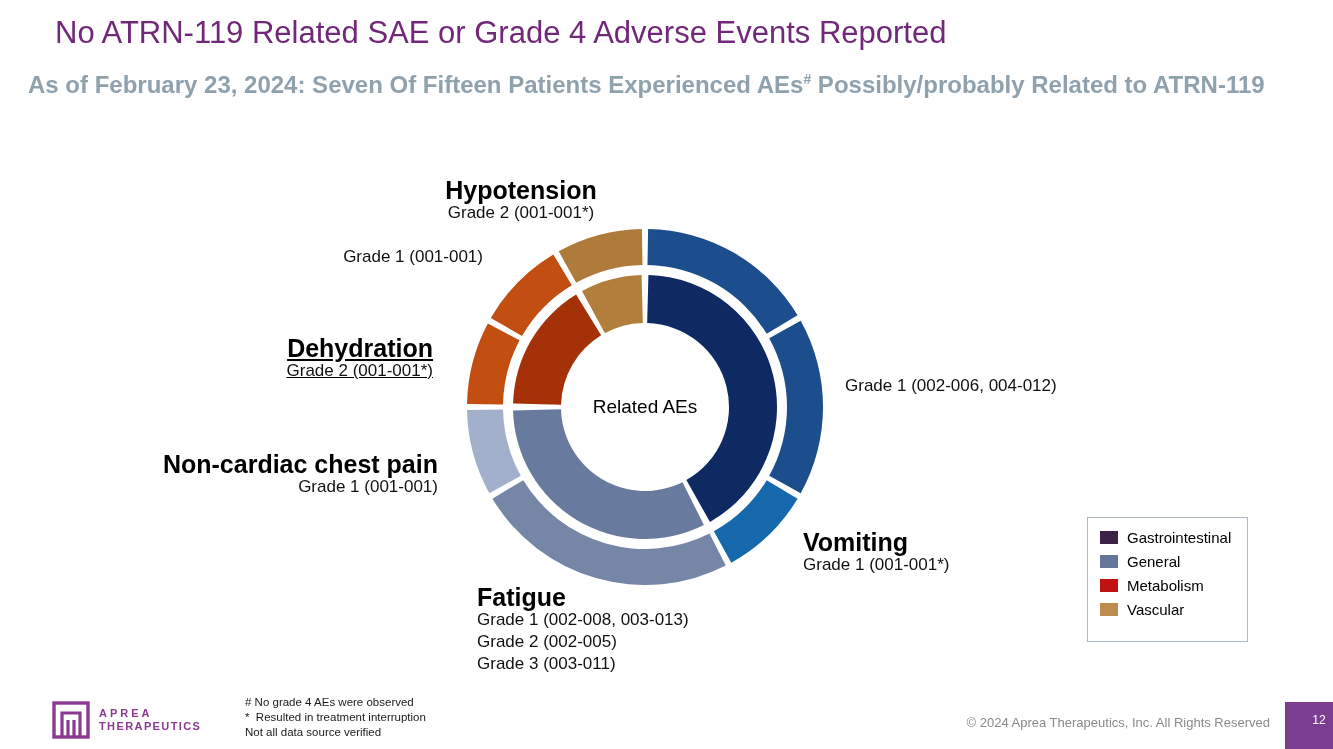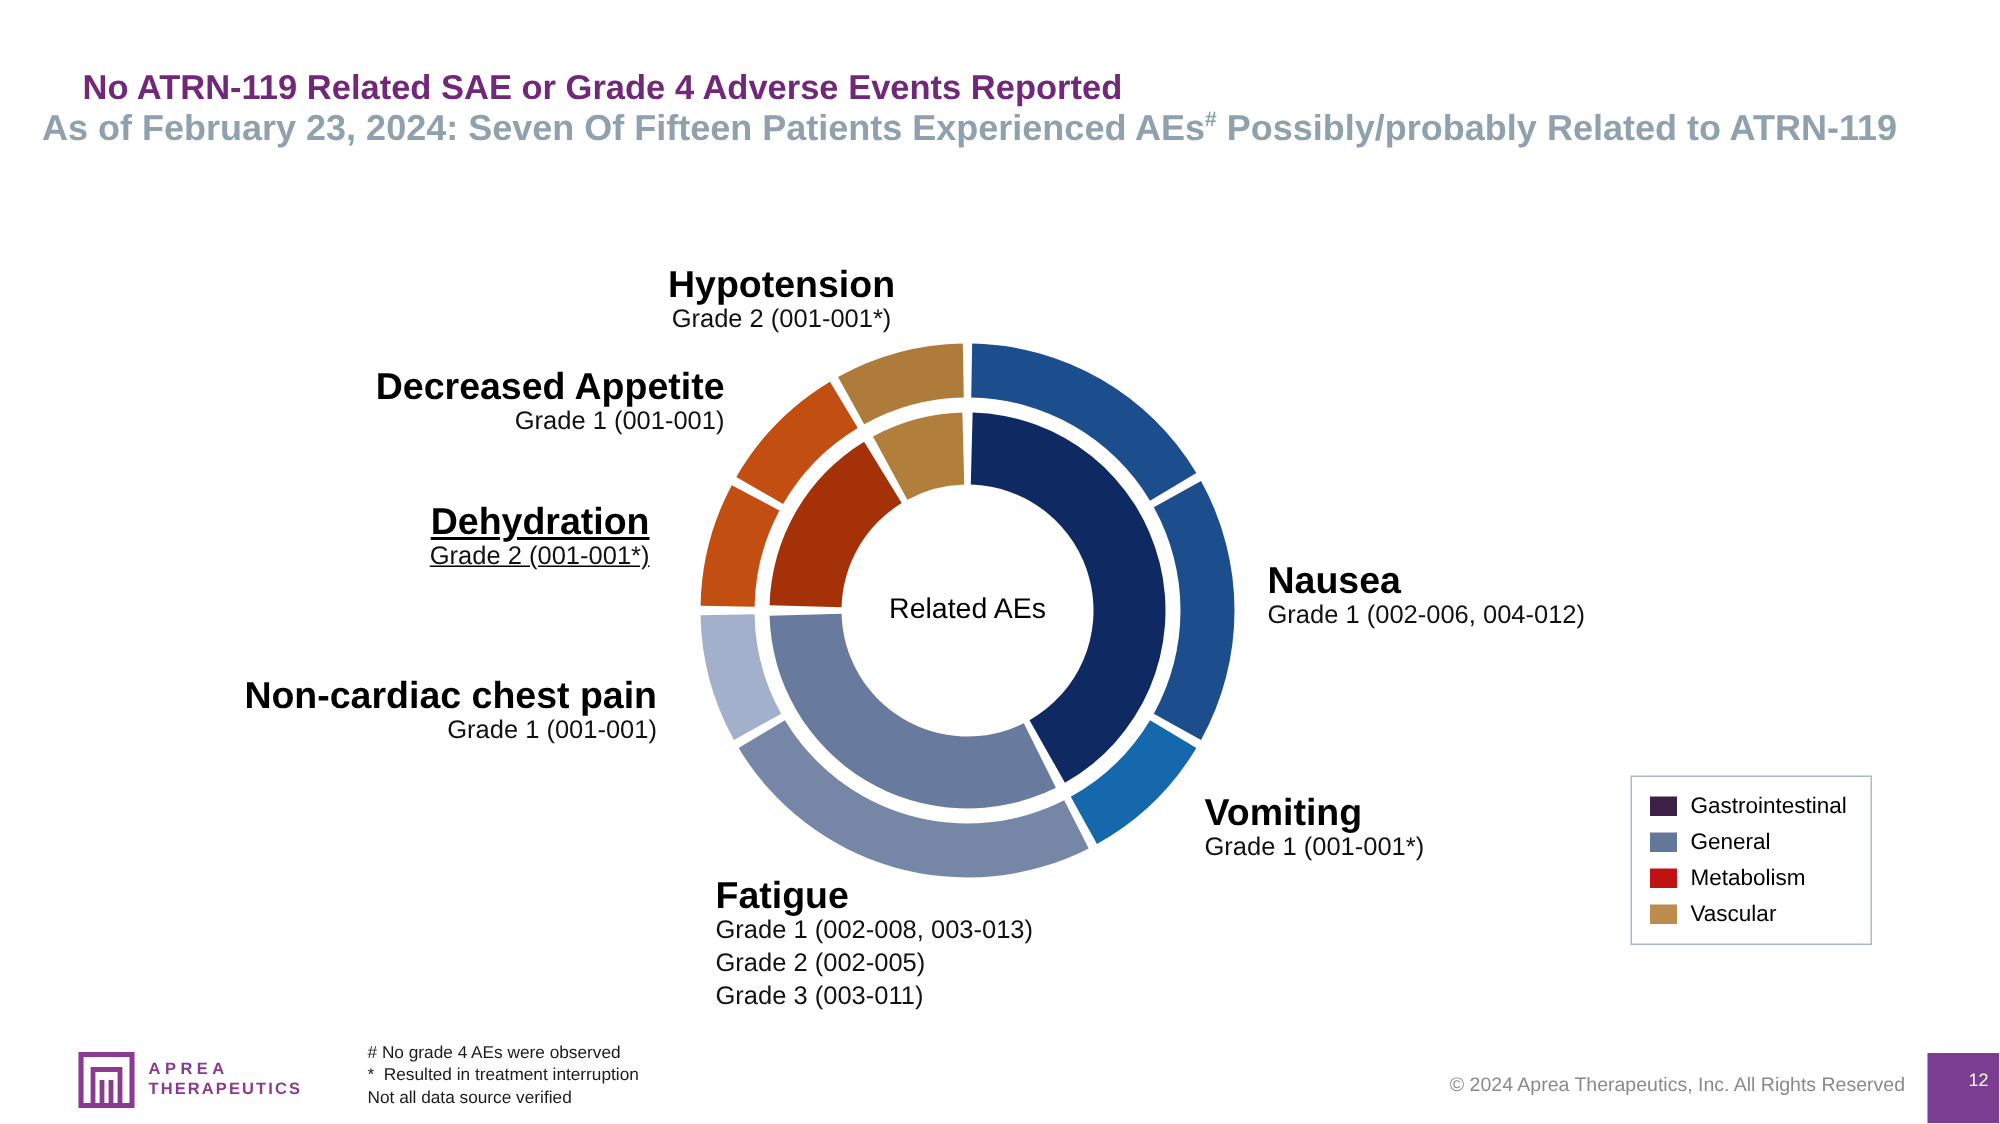--- a/index.html
+++ b/index.html
@@ -2,40 +2,40 @@
 <html style="--title-color: #712879; --subtitle-color: #8FA1AD; --accent: #8A3A90; --pagebox-color: #7B3D90; --copyright-color: #8A8A8A; --legend-border: #AEB9C8;"><head>
 <meta charset="utf-8">
 <style>
   html,body { margin:0; padding:0; background:#ffffff; }
   .slide {
     position:relative; width:1333px; height:749px; overflow:hidden;
     background:#ffffff; font-family:"Liberation Sans", sans-serif;
   }
   .title {
     position:absolute; left:55px; top:15px;
-    font-size:23px; font-weight:bold; color:var(--title-color,#712879);
-    letter-spacing:0; white-space:nowrap;margin-top:30px;
+    font-size:31px; font-weight:normal; color:var(--title-color,#712879);
+    letter-spacing:0; white-space:nowrap;
   }
   .subtitle {
     position:absolute; left:28px; top:71px;
     font-size:24px; font-weight:bold; color:var(--subtitle-color,#8FA1AD);
     white-space:nowrap;
   }
   .subtitle sup { font-size:14px; }
   .donut-svg { position:absolute; left:460px; top:222px; }
   .center-label {
     position:absolute; left:645px; top:407px; transform:translate(-50%,-50%);
     font-size:19px; color:#000;
   }
   .callout { position:absolute; white-space:nowrap; }
   .callout-name { font-size:25px; font-weight:bold; color:#000; line-height:24px; }
   .callout-line { font-size:17px; color:#111; line-height:22px; }
   .legend {
     position:absolute; left:1087px; top:517px; width:161px; box-sizing:border-box;
-    background:#fff; border:1px solid var(--legend-border,#AEB9C8); padding:11px 10px 4px 12px;
+    background:#fff; border:1px solid var(--legend-border,#AEB9C8); padding:11px 10px 16px 12px;
   }
   .legend-item { display:flex; align-items:center; margin-bottom:7px; }
   .legend-swatch { width:18px; height:13px; margin-right:9px; flex:0 0 auto; }
   .legend-label { font-size:15px; color:#000; }
   .logo { position:absolute; left:52px; top:701px; display:flex; align-items:center; color:var(--accent,#8A3A90); }
   .logo-mark { display:block; }
   .logo-text { margin-left:9px; font-weight:bold; font-size:11px; line-height:13px; }
   .logo-line1 { letter-spacing:3px; }
   .logo-line2 { letter-spacing:1.4px; }
   .footnotes { position:absolute; left:245px; top:695px; font-size:11.5px; color:#1a1a1a; line-height:15px; }
@@ -74,29 +74,27 @@
   <div class="center-label">Related AEs</div>
 
   <div id="callouts">
       <div class="callout" style="top: 178px; left: 521px; transform: translateX(-50%); text-align: center;">
         <div class="callout-name">Hypotension</div>
         <div class="callout-line">Grade 2 (001-001*)</div>
       </div>
       <div class="callout" style="top: 203px; left: 758px;">
       </div>
       <div class="callout" style="top: 246px; right: 850px; text-align: right;">
-        <div class="callout-name">Decreased Appetite</div>
         <div class="callout-line">Grade 1 (001-001)</div>
       </div>
       <div class="callout" style="top: 336px; right: 900px; text-align: right; text-decoration: underline;">
         <div class="callout-name">Dehydration</div>
         <div class="callout-line">Grade 2 (001-001*)</div>
       </div>
       <div class="callout" style="top: 375px; left: 845px;">
-        <div class="callout-name">Nausea</div>
         <div class="callout-line">Grade 1 (002-006, 004-012)</div>
       </div>
       <div class="callout" style="top: 452px; right: 895px; text-align: right; margin-left: 14px;">
         <div class="callout-name">Non-cardiac chest pain</div>
         <div class="callout-line">Grade 1 (001-001)</div>
       </div>
       <div class="callout" style="top: 530px; left: 803px;">
         <div class="callout-name">Vomiting</div>
         <div class="callout-line">Grade 1 (001-001*)</div>
       </div>

